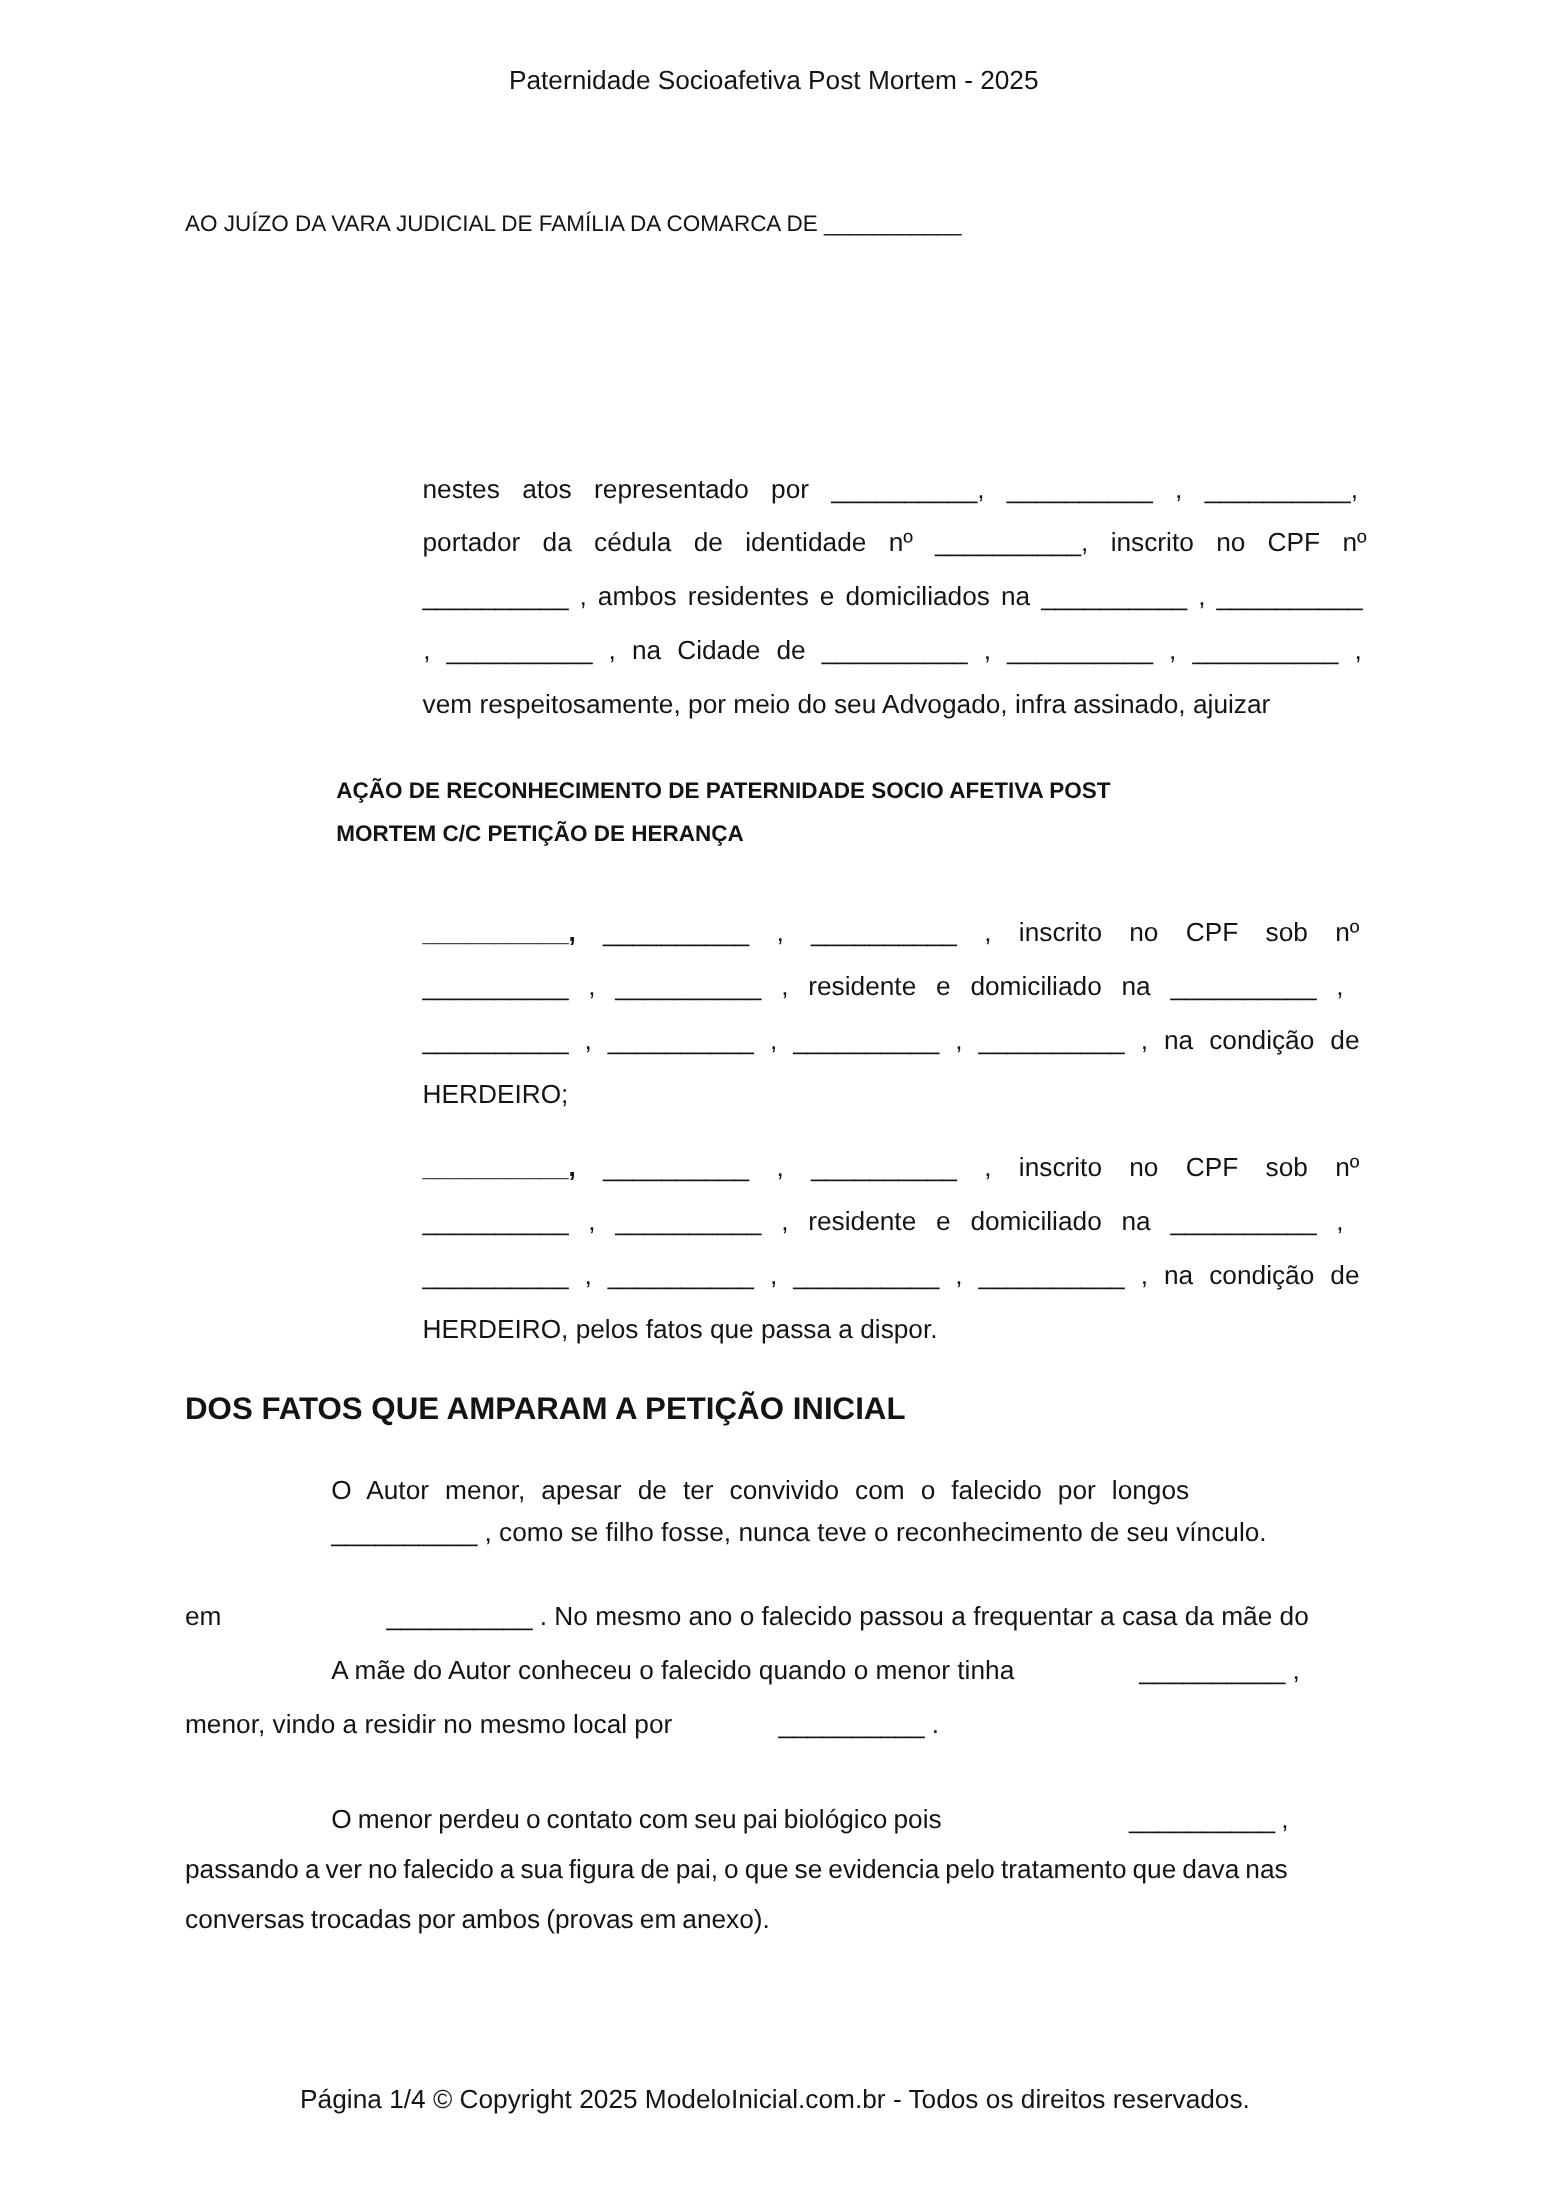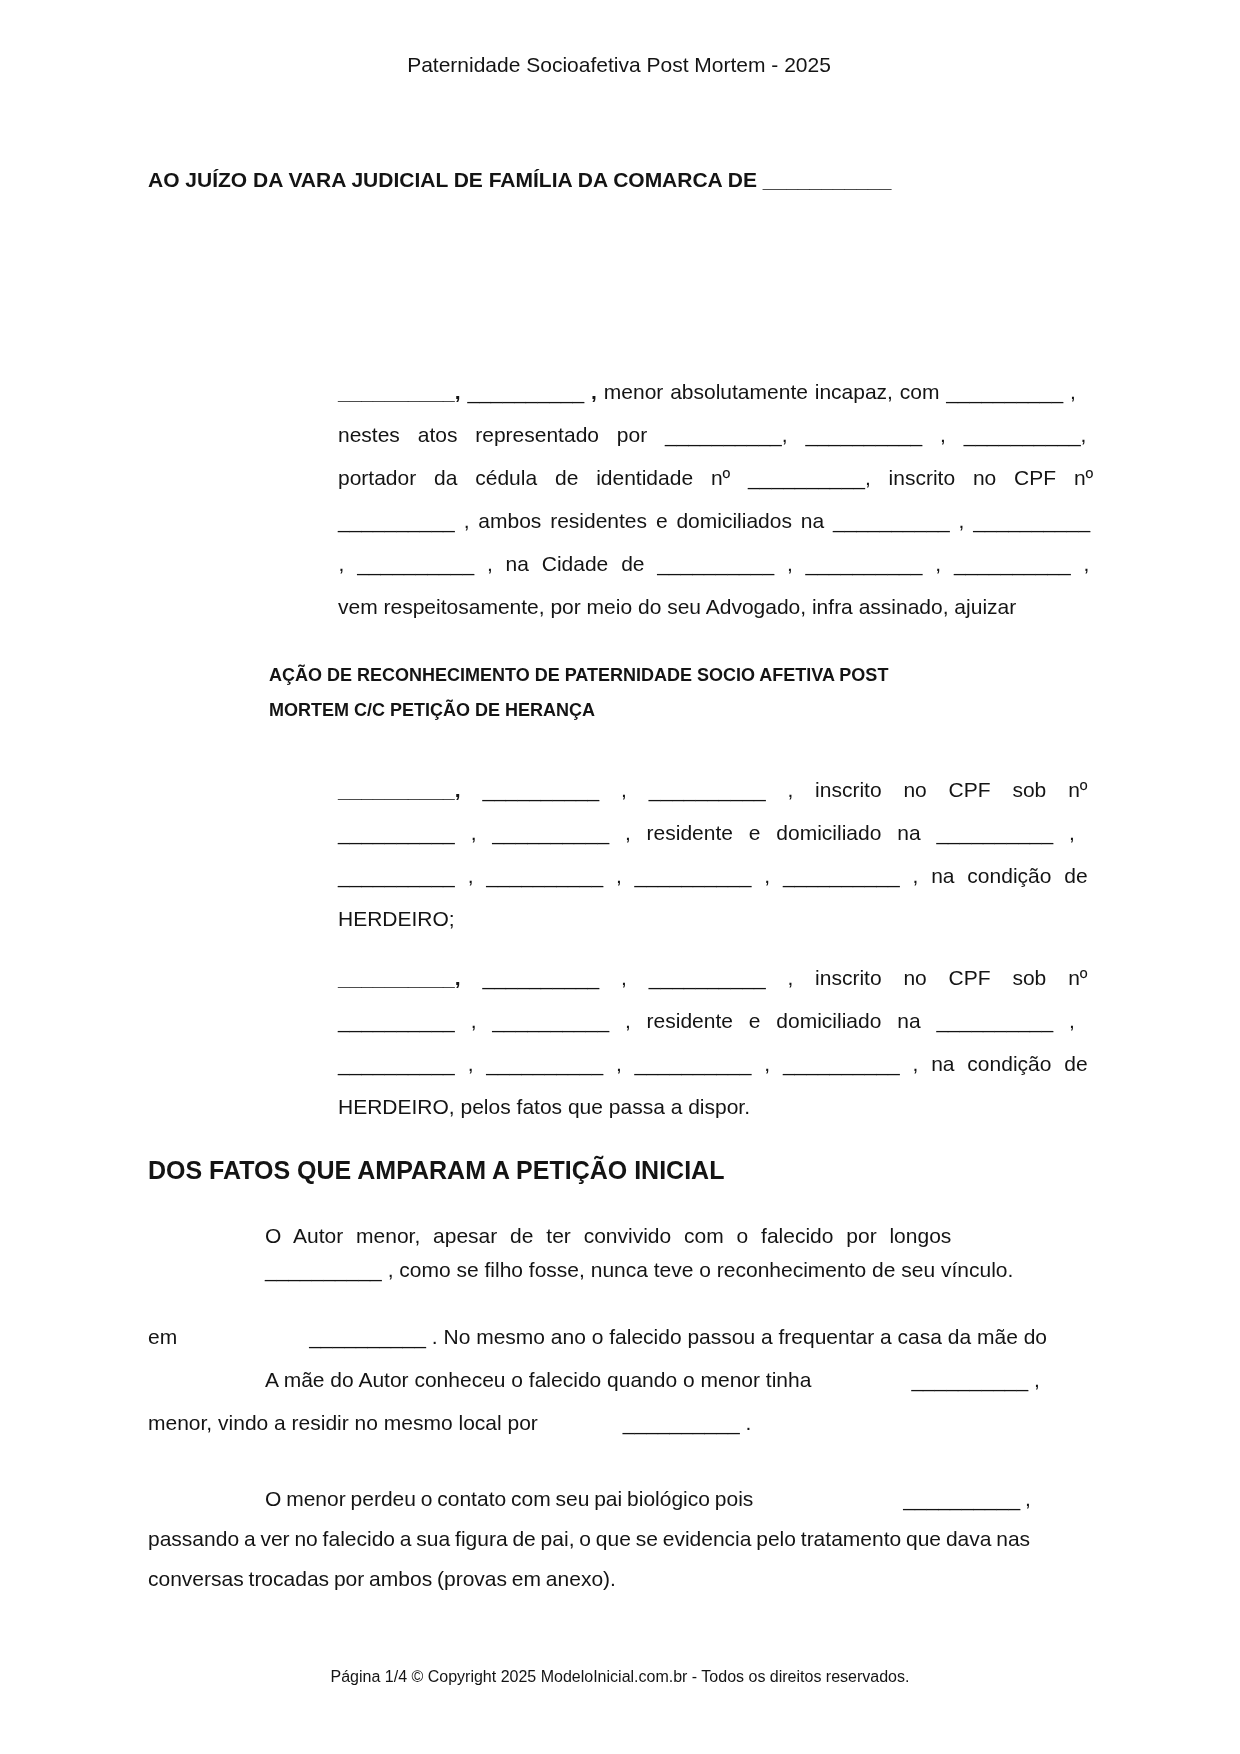--- a/index.html
+++ b/index.html
@@ -7,23 +7,23 @@
     width:1240px;height:1754px;background:#ffffff;
     font-family:"Liberation Sans",sans-serif;color:#141414;
     font-size:21px;
   }
   .page{position:relative;width:1240px;height:1754px;box-sizing:border-box;
         padding:0 150px 0 148px;overflow:hidden;background:#fff;}
   p,h1,h2,h3,div{margin:0;padding:0;font-weight:normal;}
   .line{white-space:nowrap;}
   
   .doc-header{padding-top:52px;text-align:center;font-size:21px;line-height:25px;}
-  .doc-footer{position:absolute;top:1668px;left:0;right:0;text-align:center;font-size:16px;}
+  .doc-footer{position:absolute;top:1668px;left:0;right:0;text-align:center;font-size:21px;}
   
-  .addressing{margin-top:90px;font-weight:bold;font-size:21px;line-height:25px;white-space:nowrap;}
+  .addressing{margin-top:90px;font-weight:normal;font-size:18px;line-height:25px;white-space:nowrap;}
   
   .qual{margin-left:190px;line-height:43px;}
   .p-author{margin-top:178px;}
   .aq-l1{word-spacing:1px;}
   .aq-l2{word-spacing:12px;}
   .aq-l3{word-spacing:12px;}
   .aq-l4{word-spacing:3px;}
   .aq-l5{word-spacing:7px;text-align:center;}
   .aq-l6{word-spacing:0;}
   .heir-l1{word-spacing:16px;}
@@ -55,21 +55,20 @@
 
 <div class="page">
 
   <div class="doc-header">Paternidade Socioafetiva Post Mortem - 2025</div>
 
   <p class="addressing">
     <span>AO JUÍZO DA VARA JUDICIAL DE FAMÍLIA DA COMARCA DE</span><span class="blank">&nbsp;___________</span>
   </p>
 
   <div class="qual p-author">
-    <div class="line aq-l1"><b>__________,</b><span> __________</span><b> ,</b><span> menor absolutamente incapaz, com __________ ,</span></div>
     <div class="line aq-l2">nestes atos representado por __________, __________ , __________,</div>
     <div class="line aq-l3">portador da cédula de identidade nº __________, inscrito no CPF nº</div>
     <div class="line aq-l4">__________ , ambos residentes e domiciliados na __________ , __________</div>
     <div class="line aq-l5">, __________ , na Cidade de __________ , __________ , __________ ,</div>
     <div class="line aq-l6">vem respeitosamente, por meio do seu Advogado, infra assinado, ajuizar</div>
   </div>
 
   <h2 class="action-title">AÇÃO DE RECONHECIMENTO DE PATERNIDADE SOCIO AFETIVA POST MORTEM C/C PETIÇÃO DE HERANÇA</h2>
 
   <div class="qual p-heir1">

